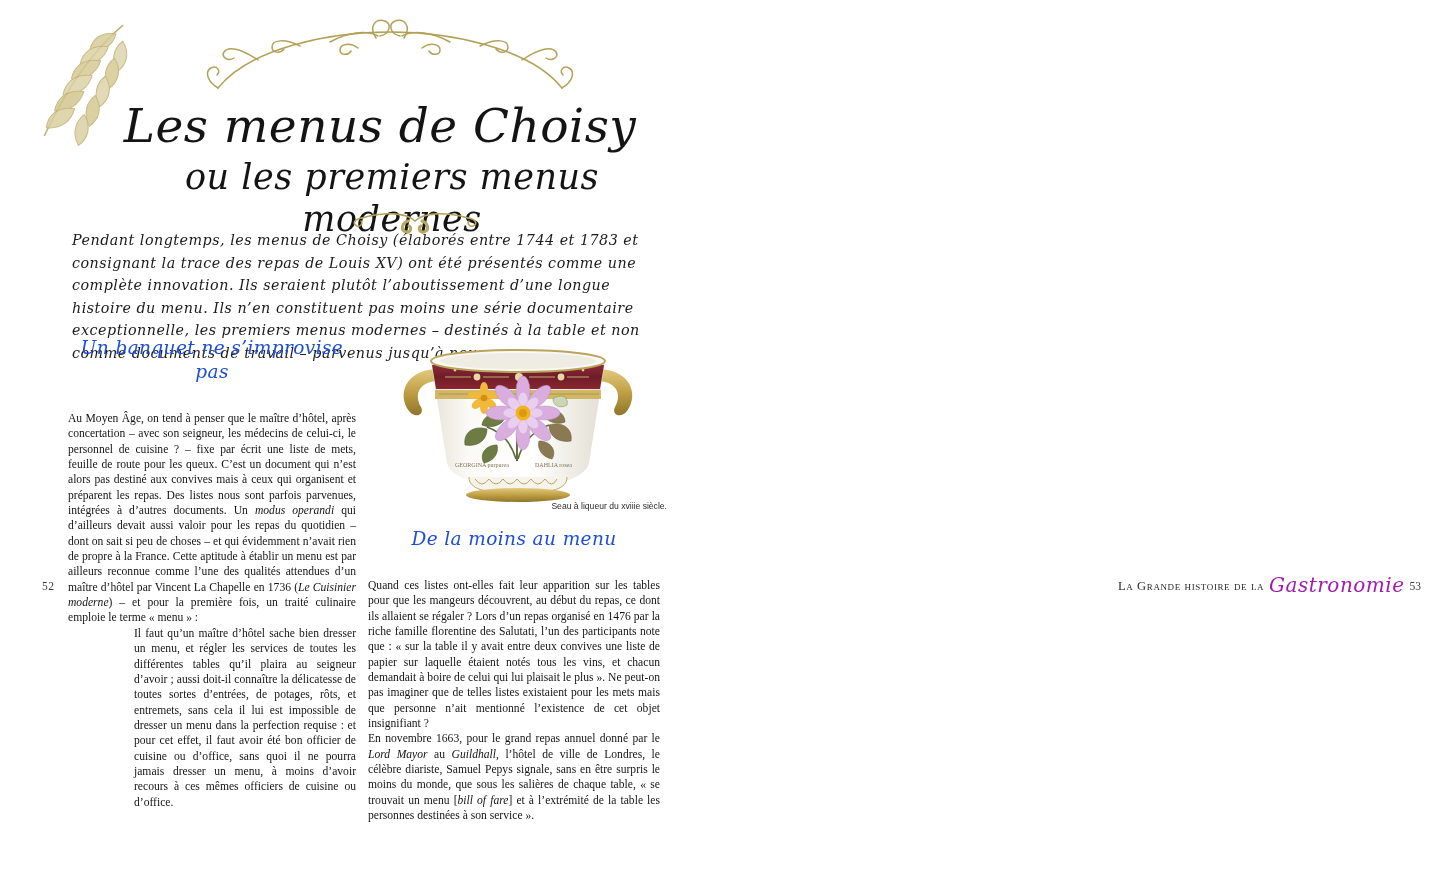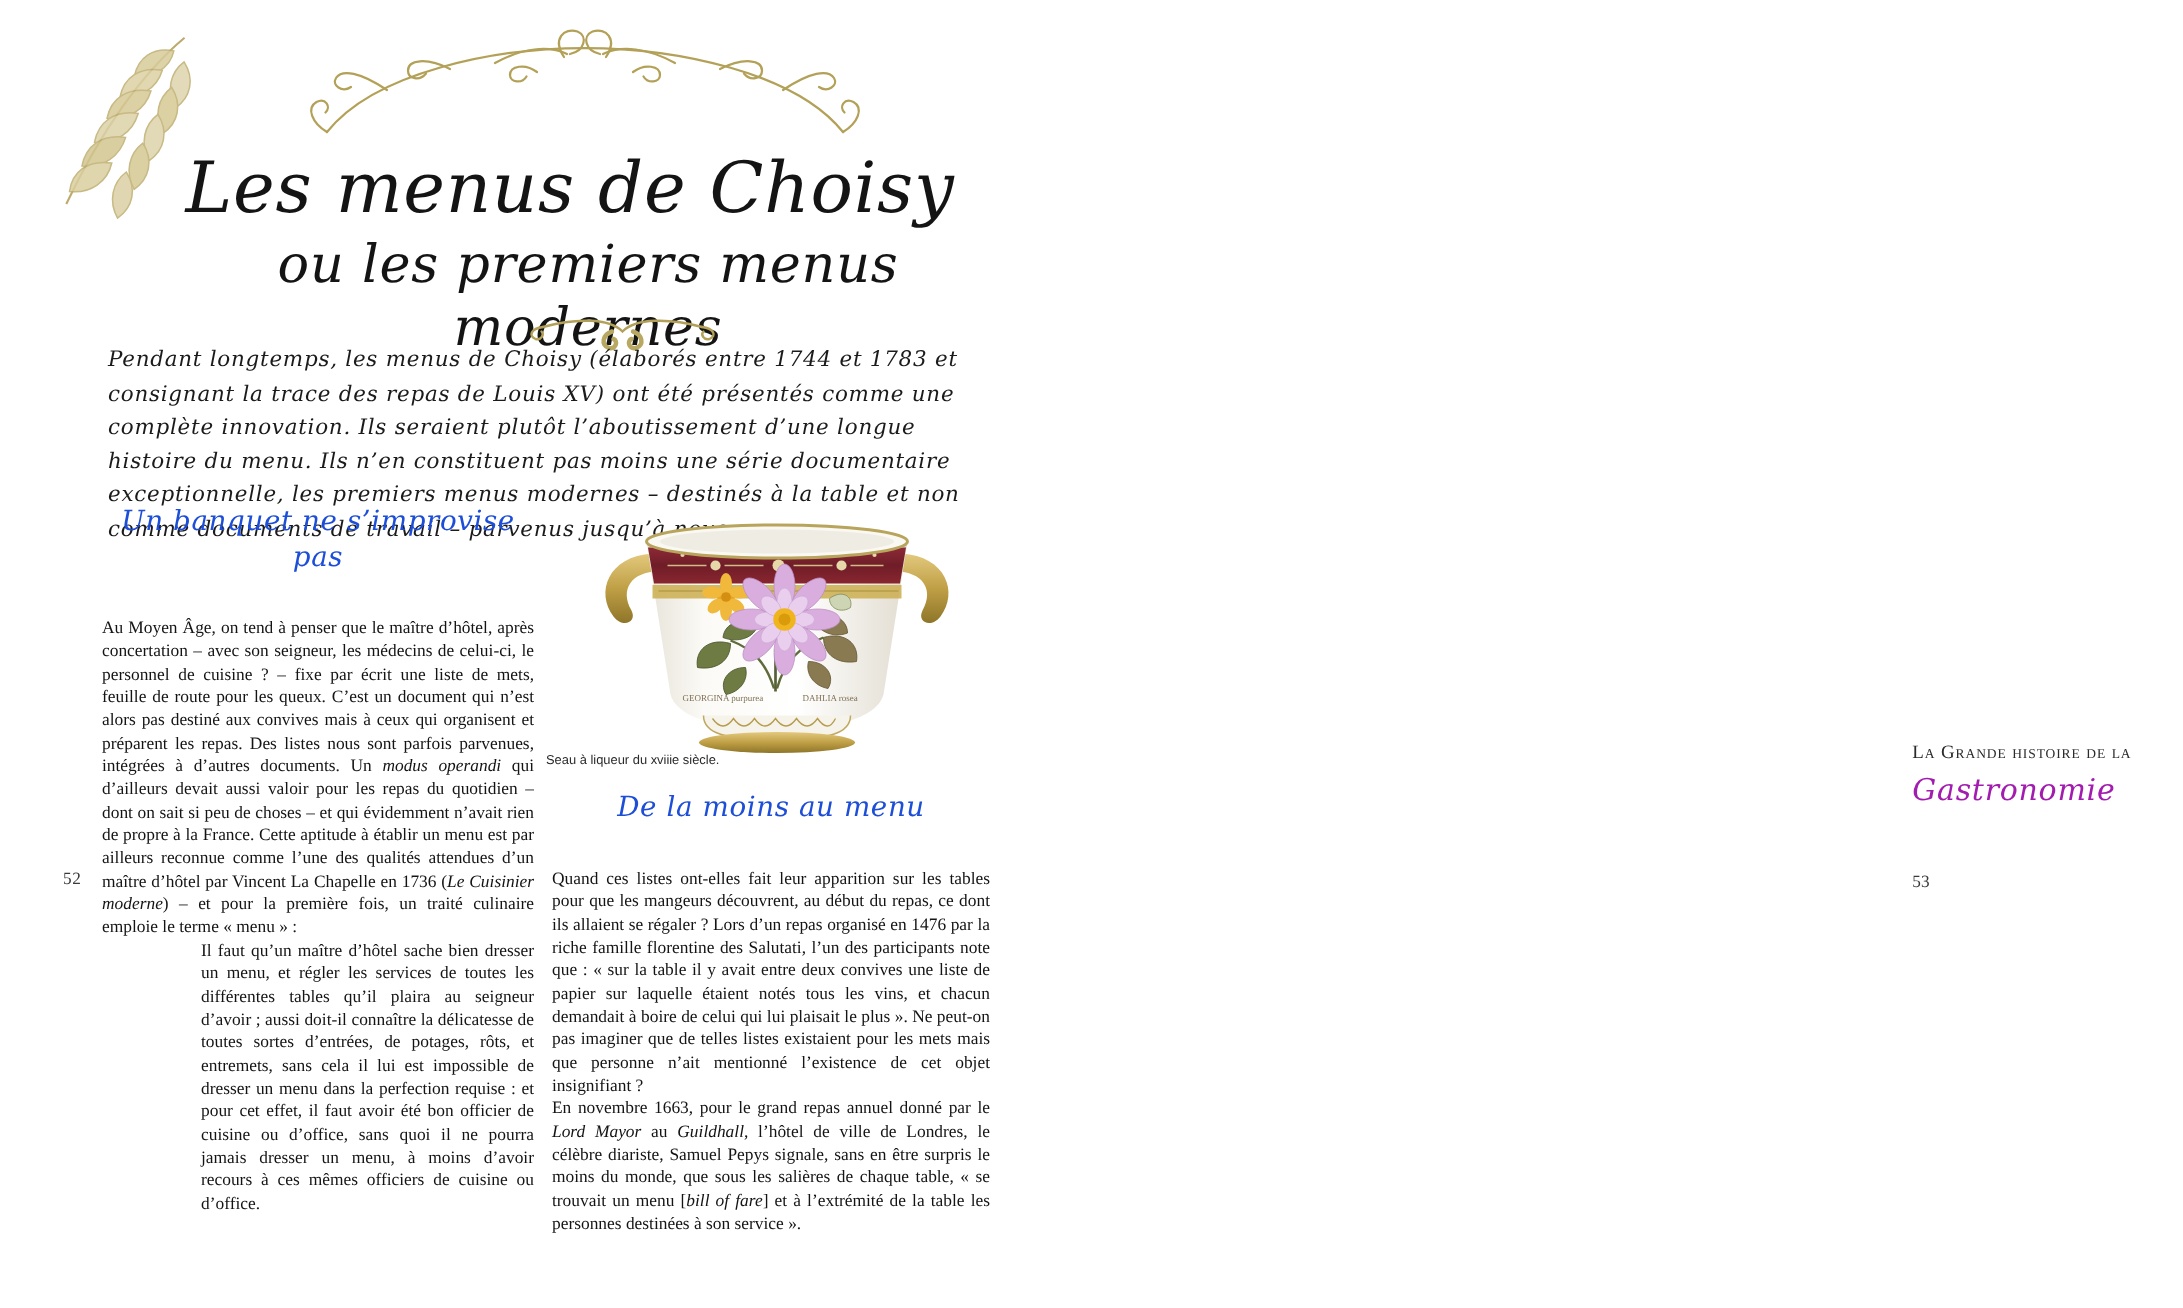--- a/index.html
+++ b/index.html
@@ -81,33 +81,32 @@
   .col-l1 h2.sec{text-align:center;}
   .blockquote{
     margin:2px 0 0 0;
     padding-left:66px;
     font-size:11.6px;
     line-height:15.35px;
     text-align:justify;
   }
 
   .fig-cooler{position:absolute;left:383px;top:337px;width:270px;height:168px;}
-  .cap-cooler{position:absolute;left:364px;top:501px;width:270px;text-align:left;}
+  .cap-cooler{position:absolute;left:397px;top:501px;width:270px;text-align:right;}
 
   .folio-left{
     position:absolute;left:42px;bottom:28px;
     font-family:"Liberation Serif",serif;
     font-size:11.5px;color:#3a3a3a;letter-spacing:.4px;text-align:center;
   }
 
   .folio-right{
     position:absolute;right:34px;bottom:26px;
     display:flex;align-items:baseline;gap:5px;
     color:#2a2a2a;
-    flex-direction:column;
   }
   .folio-right .run{
     font-family:"Liberation Serif",serif;
     font-size:12.6px;letter-spacing:.6px;
     font-variant:small-caps;
   }
   .folio-right .gastro{
     font-size:20px;line-height:20px;color:#a21caf;
     position:relative;top:2px;
   }

